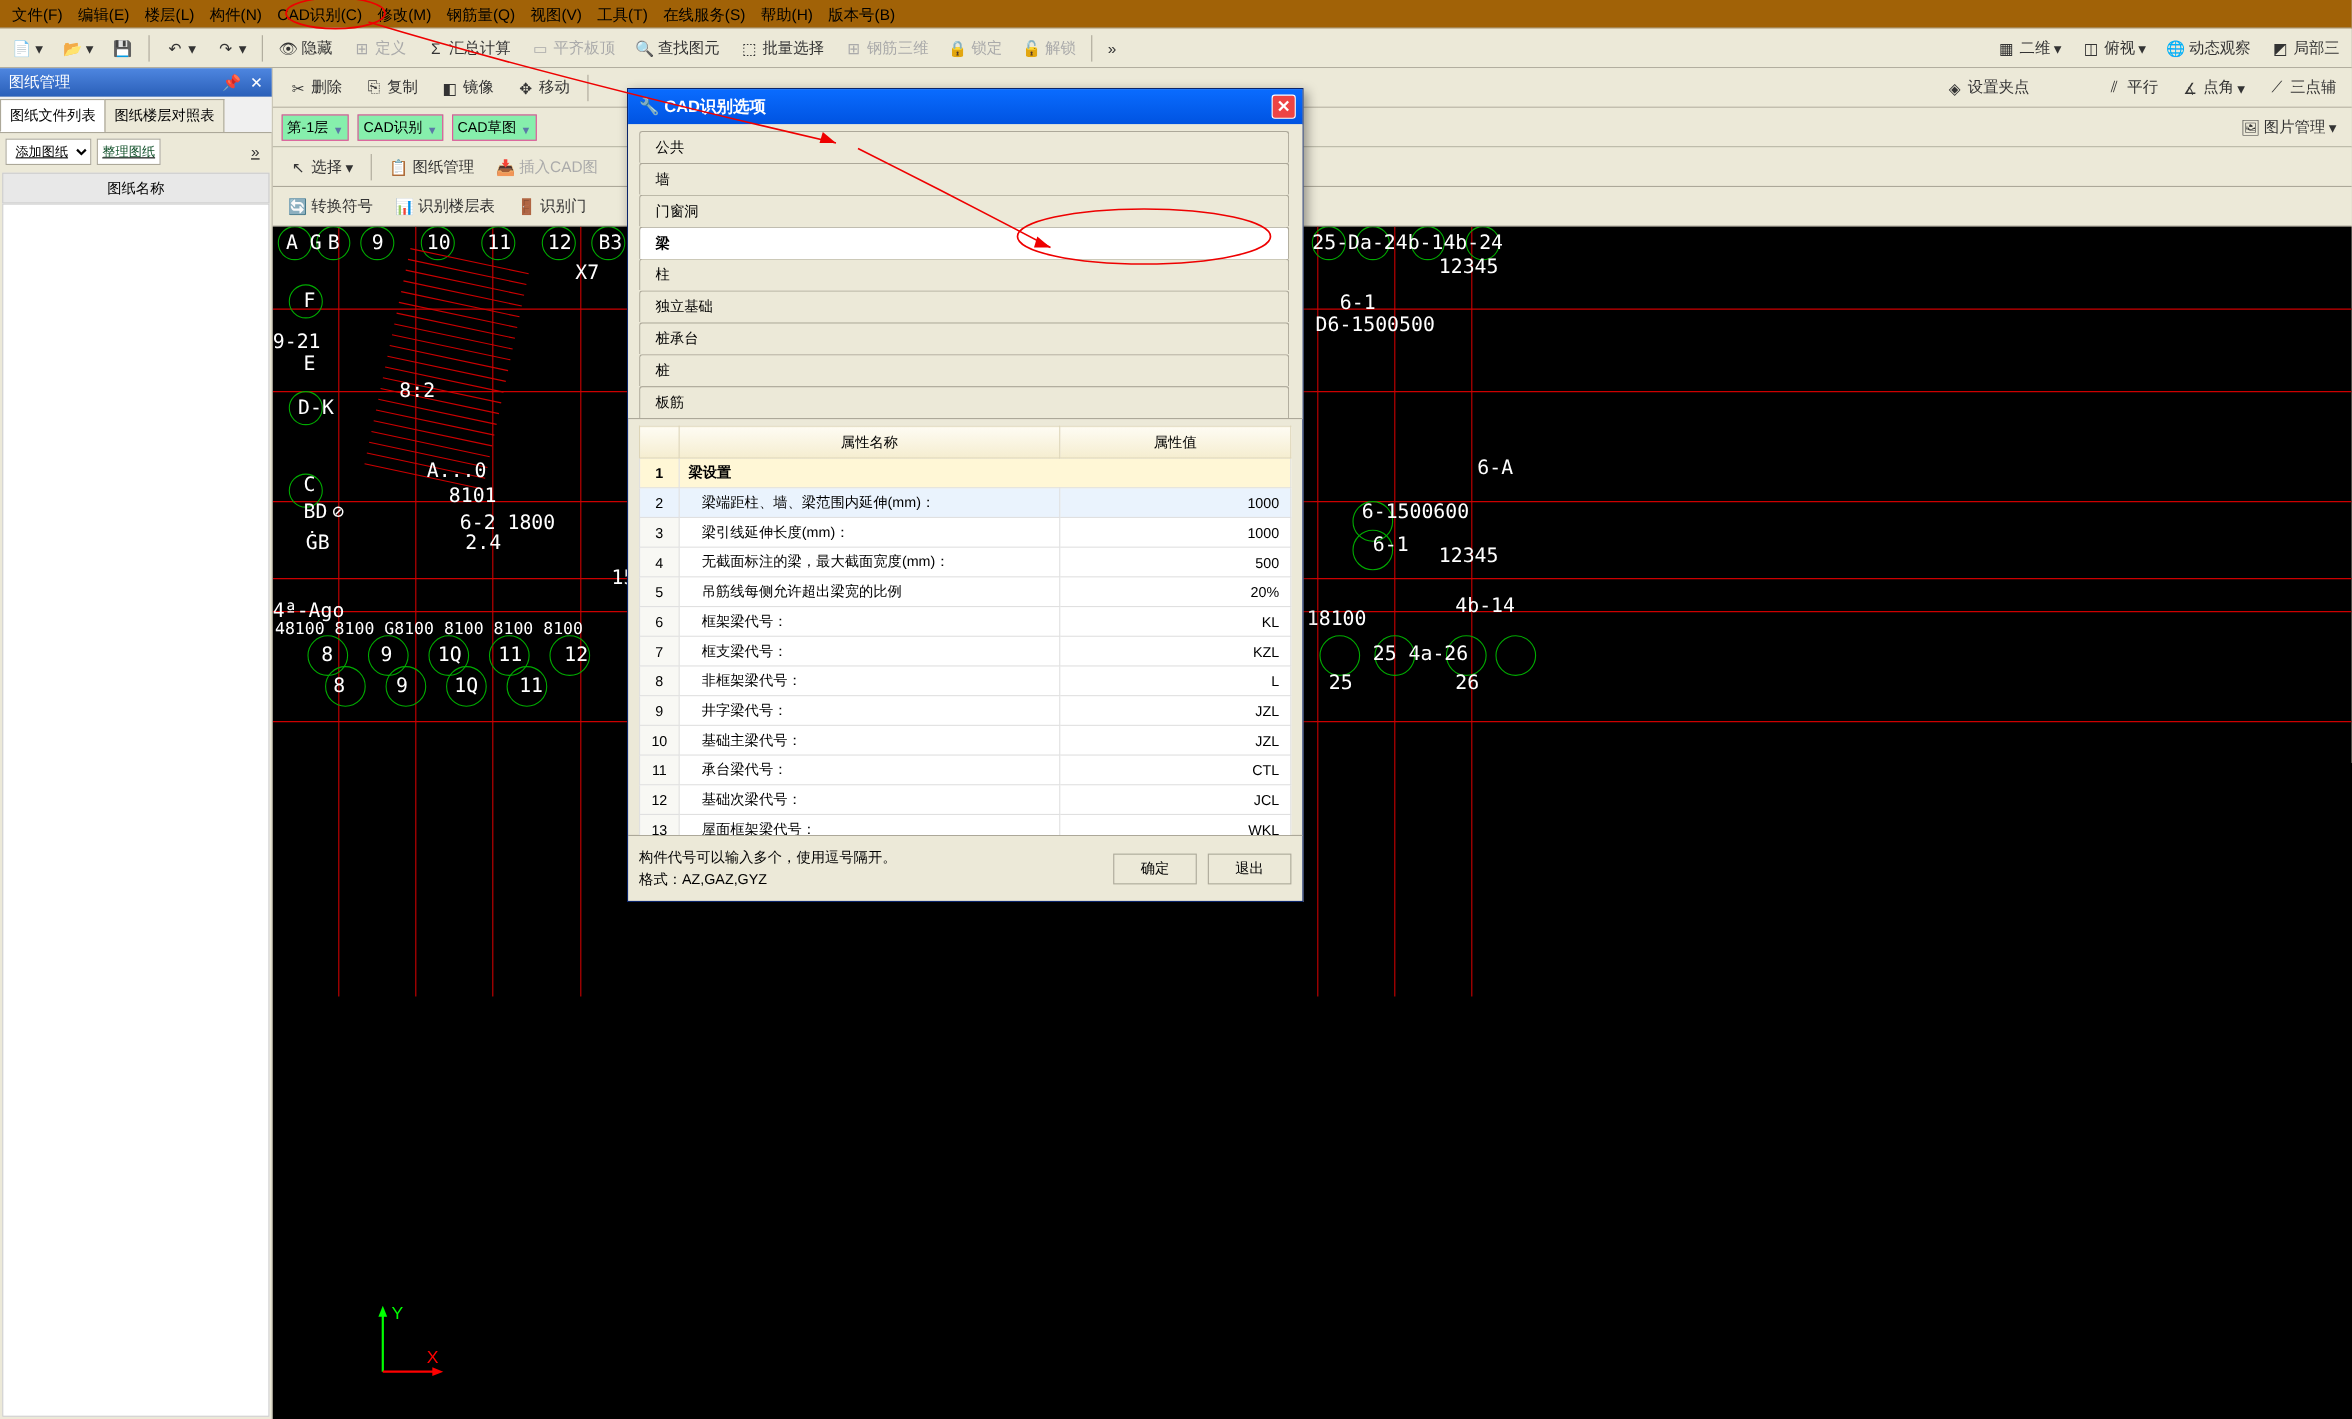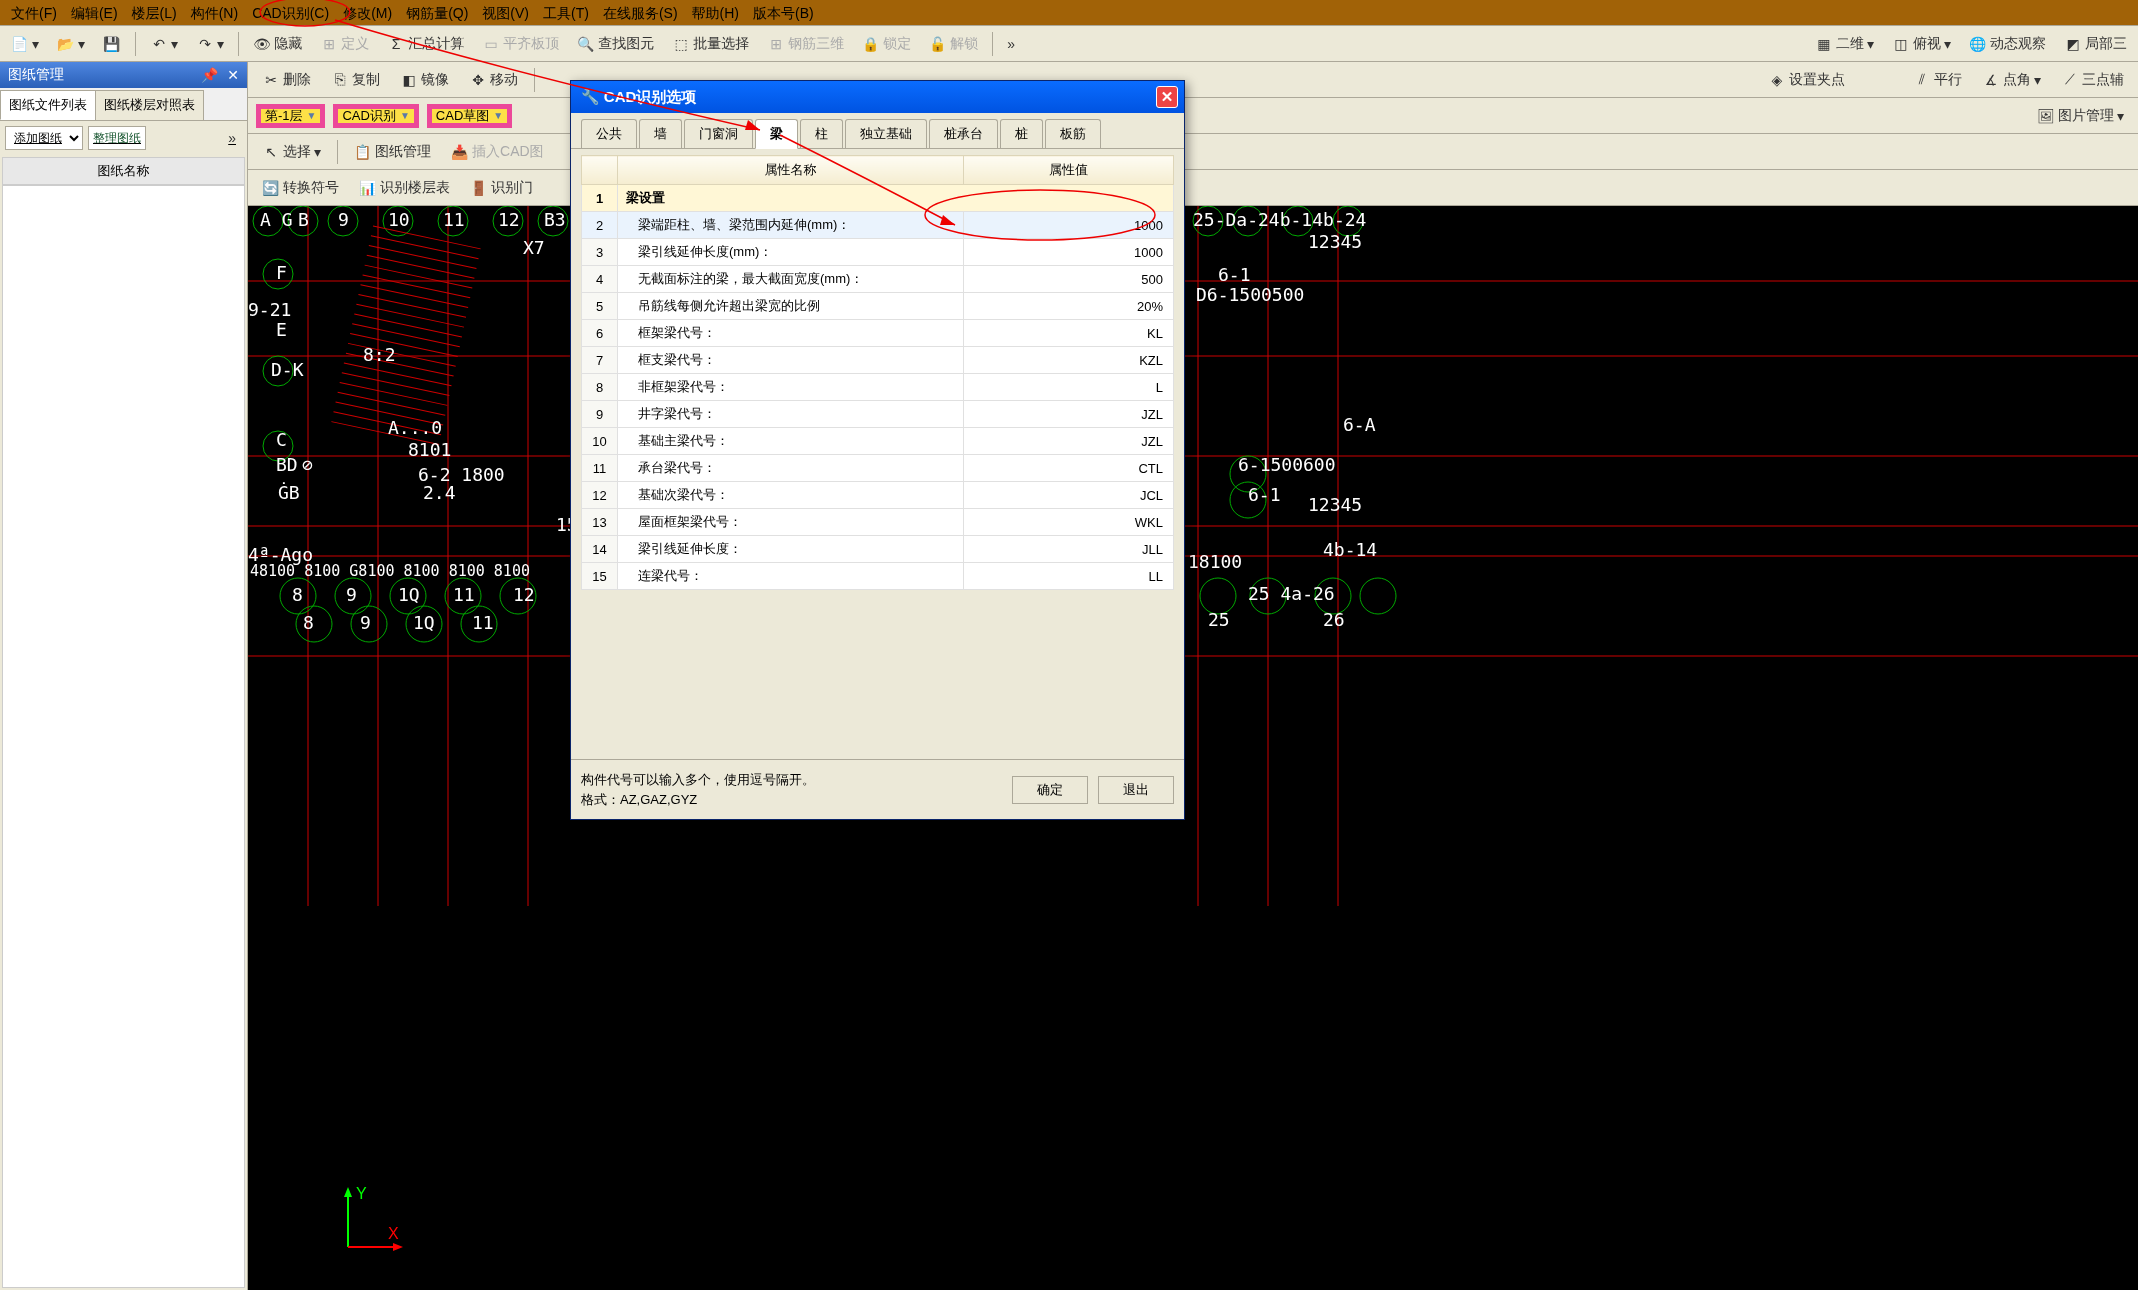--- a/index.html
+++ b/index.html
@@ -145,27 +145,27 @@
     .main-toolbar {
       background: #ece9d8;
       padding: 3px 8px;
       display: flex;
       align-items: center;
       gap: 8px;
       height: 36px;
       border-bottom: 1px solid #aca899;
     }
     .dropdown-combo {
-      border: 5px solid #ec4899;
-      background: #fde047;
+      border: 1px solid #ec4899;
+      background: #86efac;
       padding: 2px 4px;
       font-size: 13px;
       height: 24px;
       display: flex;
-      align-items: center;
+      align-items: flex-end;
       gap: 4px;
     }
     .dropdown-arrow {
       color: #5b7aa7;
       font-size: 10px;
     }
     
     
     .cad-viewport {
       flex: 1;
@@ -217,20 +217,21 @@
       display: flex;
       align-items: center;
       justify-content: center;
       font-weight: bold;
     }
     .dialog-tabs {
       display: flex;
       padding: 6px 10px 0 10px;
       border-bottom: 1px solid #aca899;
       background: #ece9d8;
+      flex-direction: column;
     }
     .dialog-tab {
       padding: 5px 14px;
       border: 1px solid #aca899;
       border-bottom: none;
       background: #ece9d8;
       margin-right: 2px;
       cursor: pointer;
       font-size: 13px;
       border-radius: 3px 3px 0 0;

